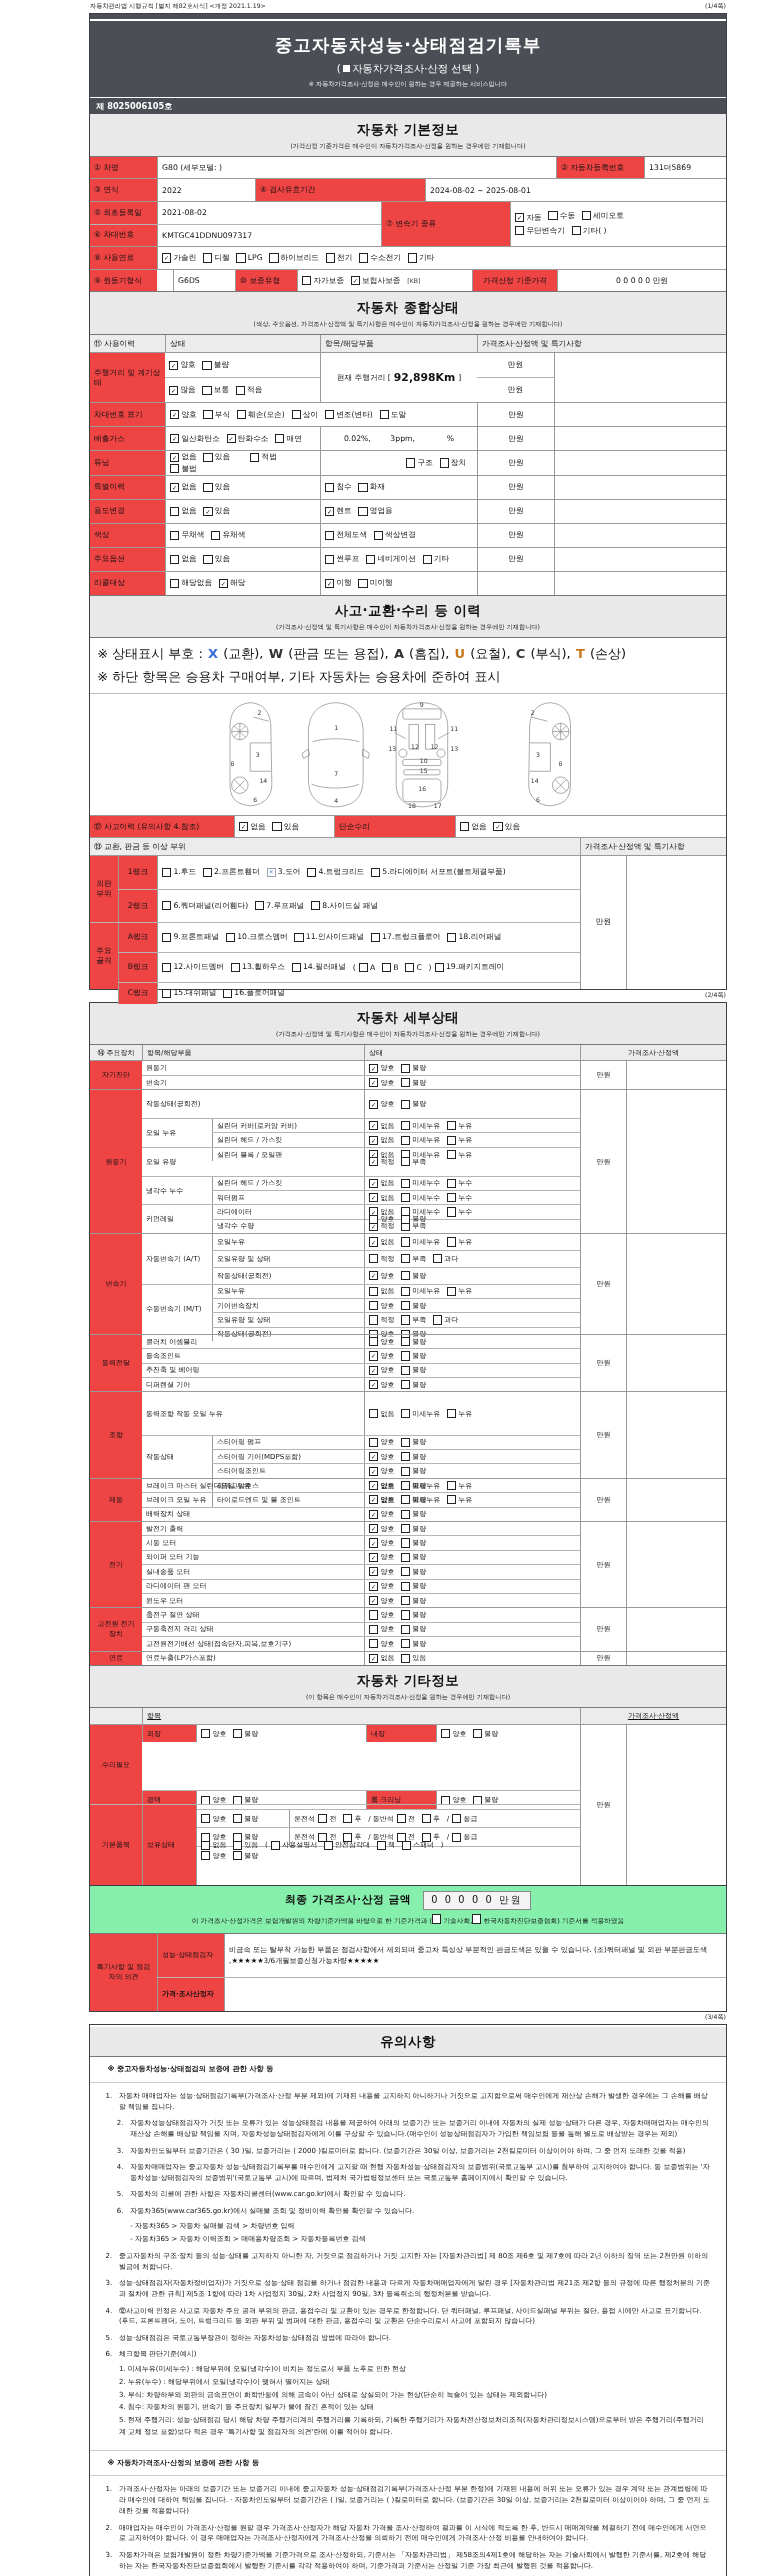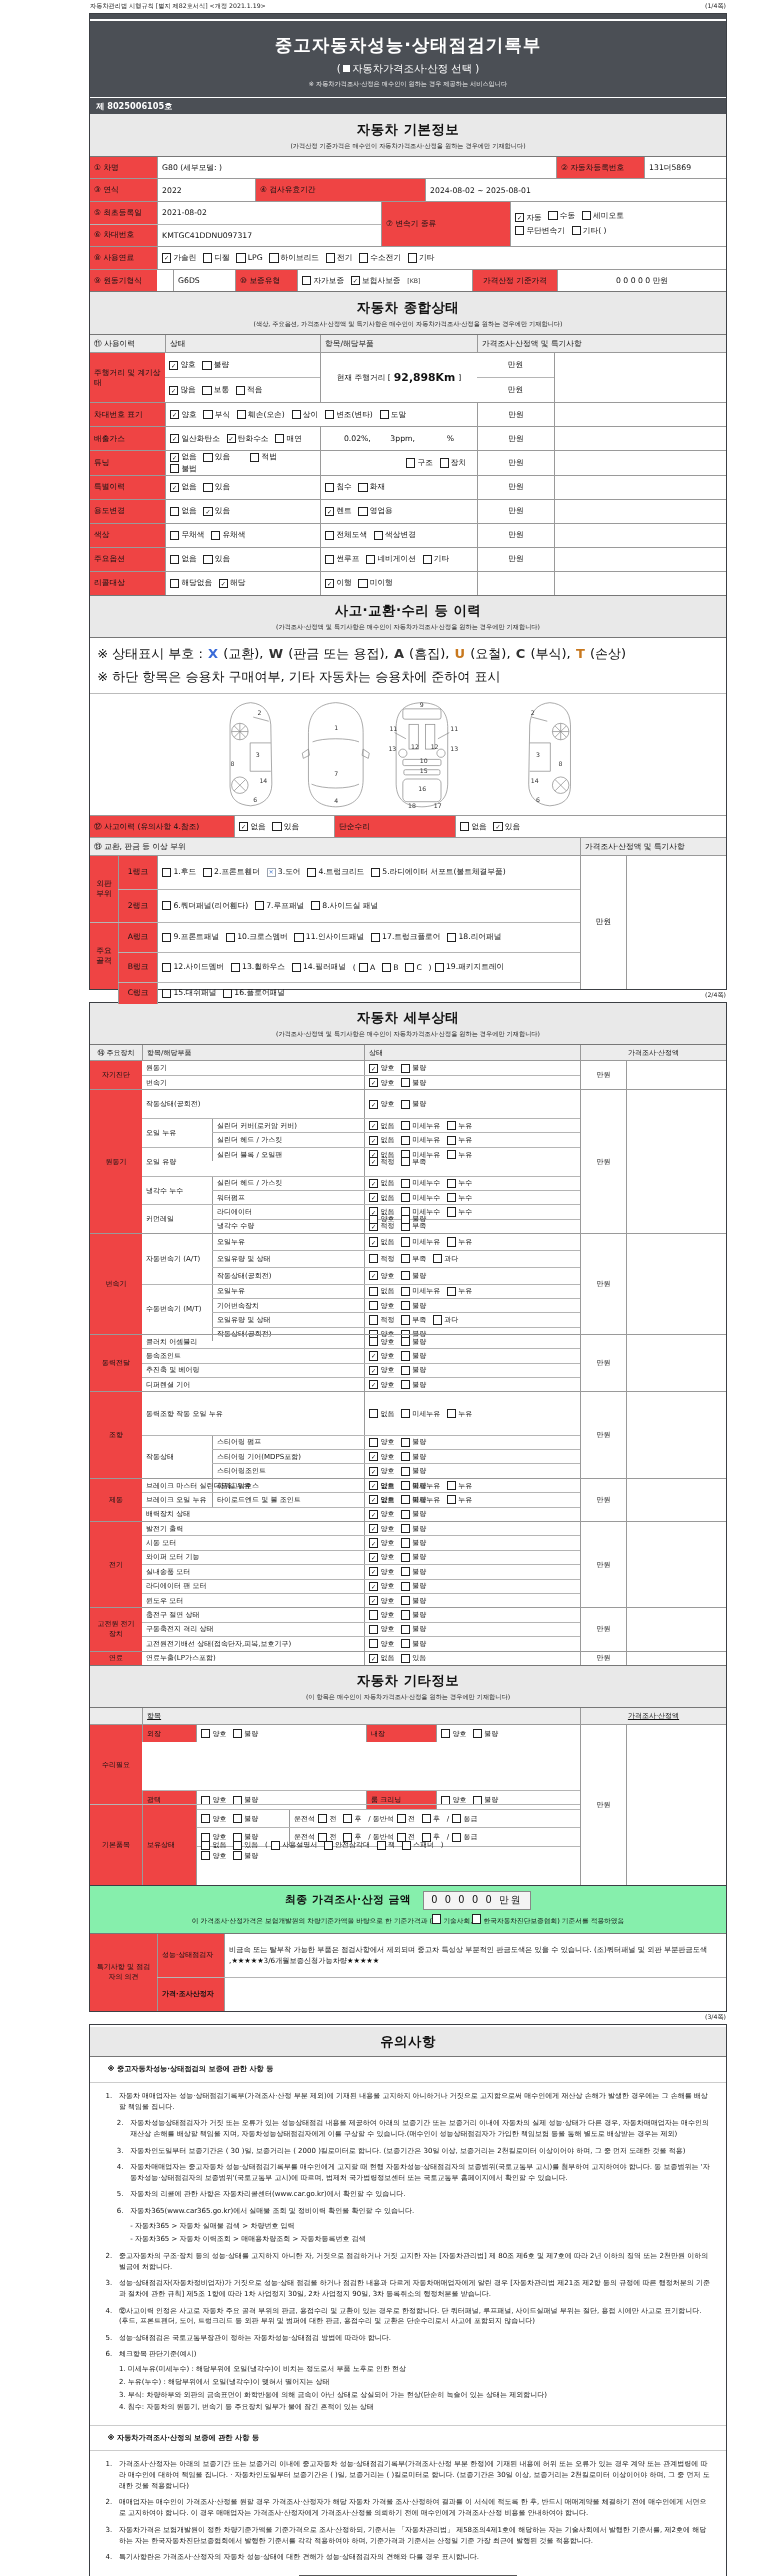--- a/index.html
+++ b/index.html
@@ -1672,20 +1672,21 @@
             <span class="nn">5.</span>
             <span>성능·상태점검은 국토교통부장관이 정하는 자동차성능·상태점검 방법에 따라야 합니다.</span>
           </div>
           <div class="ni">
             <span class="nn">6.</span>
             <span>체크항목 판단기준(예시)<div class="nsub">
                 <div>1.  미세누유(미세누수) : 해당부위에 오일(냉각수)이 비치는 정도로서 부품 노후로 인한 현상</div>
                 <div>2.  누유(누수) : 해당부위에서 오일(냉각수)이 맺혀서 떨어지는 상태</div>
                 <div>3.  부식: 차량하부와 외판의 금속표면이 화학반응에 의해 금속이 아닌 상태로 상실되어 가는 현상(단순히 녹슬어 있는 상태는 제외합니다)</div>
                 <div>4.  침수: 자동차의 원동기, 변속기 등 주요장치 일부가 물에 잠긴 흔적이 있는 상태</div>
+                <div>5.  현재 주행거리: 성능·상태점검 당시 해당 차량 주행거리계의 주행거리를 기록하되, 기록한 주행거리가 자동차전산정보처리조직(자동차관리정보시스템)으로부터 받은 주행거리(주행거리계 교체 정보 포함)보다 적은 경우 '특기사항 및 점검자의 의견'란에 이를 적어야 합니다.</div>
               </div></span>
           </div>
         </div>
    <div class="nt" style="border-top:0.5px solid #ccc">※ 자동차가격조사·산정의 보증에 관한 사항 등</div>
    <div class="items">
           <div class="ni">
             <span class="nn">1.</span>
             <span>가격조사·산정자는 아래의 보증기간 또는 보증거리 이내에 중고자동차 성능·상태점검기록부(가격조사·산정 부분 한정)에 기재된 내용에 허위 또는 오류가 있는 경우 계약 또는 관계법령에 따라 매수인에 대하여 책임을 집니다.  ·  자동차인도일부터 보증기간은 (      )일, 보증거리는 (      )킬로미터로 합니다. (보증기간은 30일 이상, 보증거리는 2천킬로미터 이상이어야 하며, 그 중 먼저 도래한 것을 적용합니다)</span>
           </div>
           <div class="ni">

